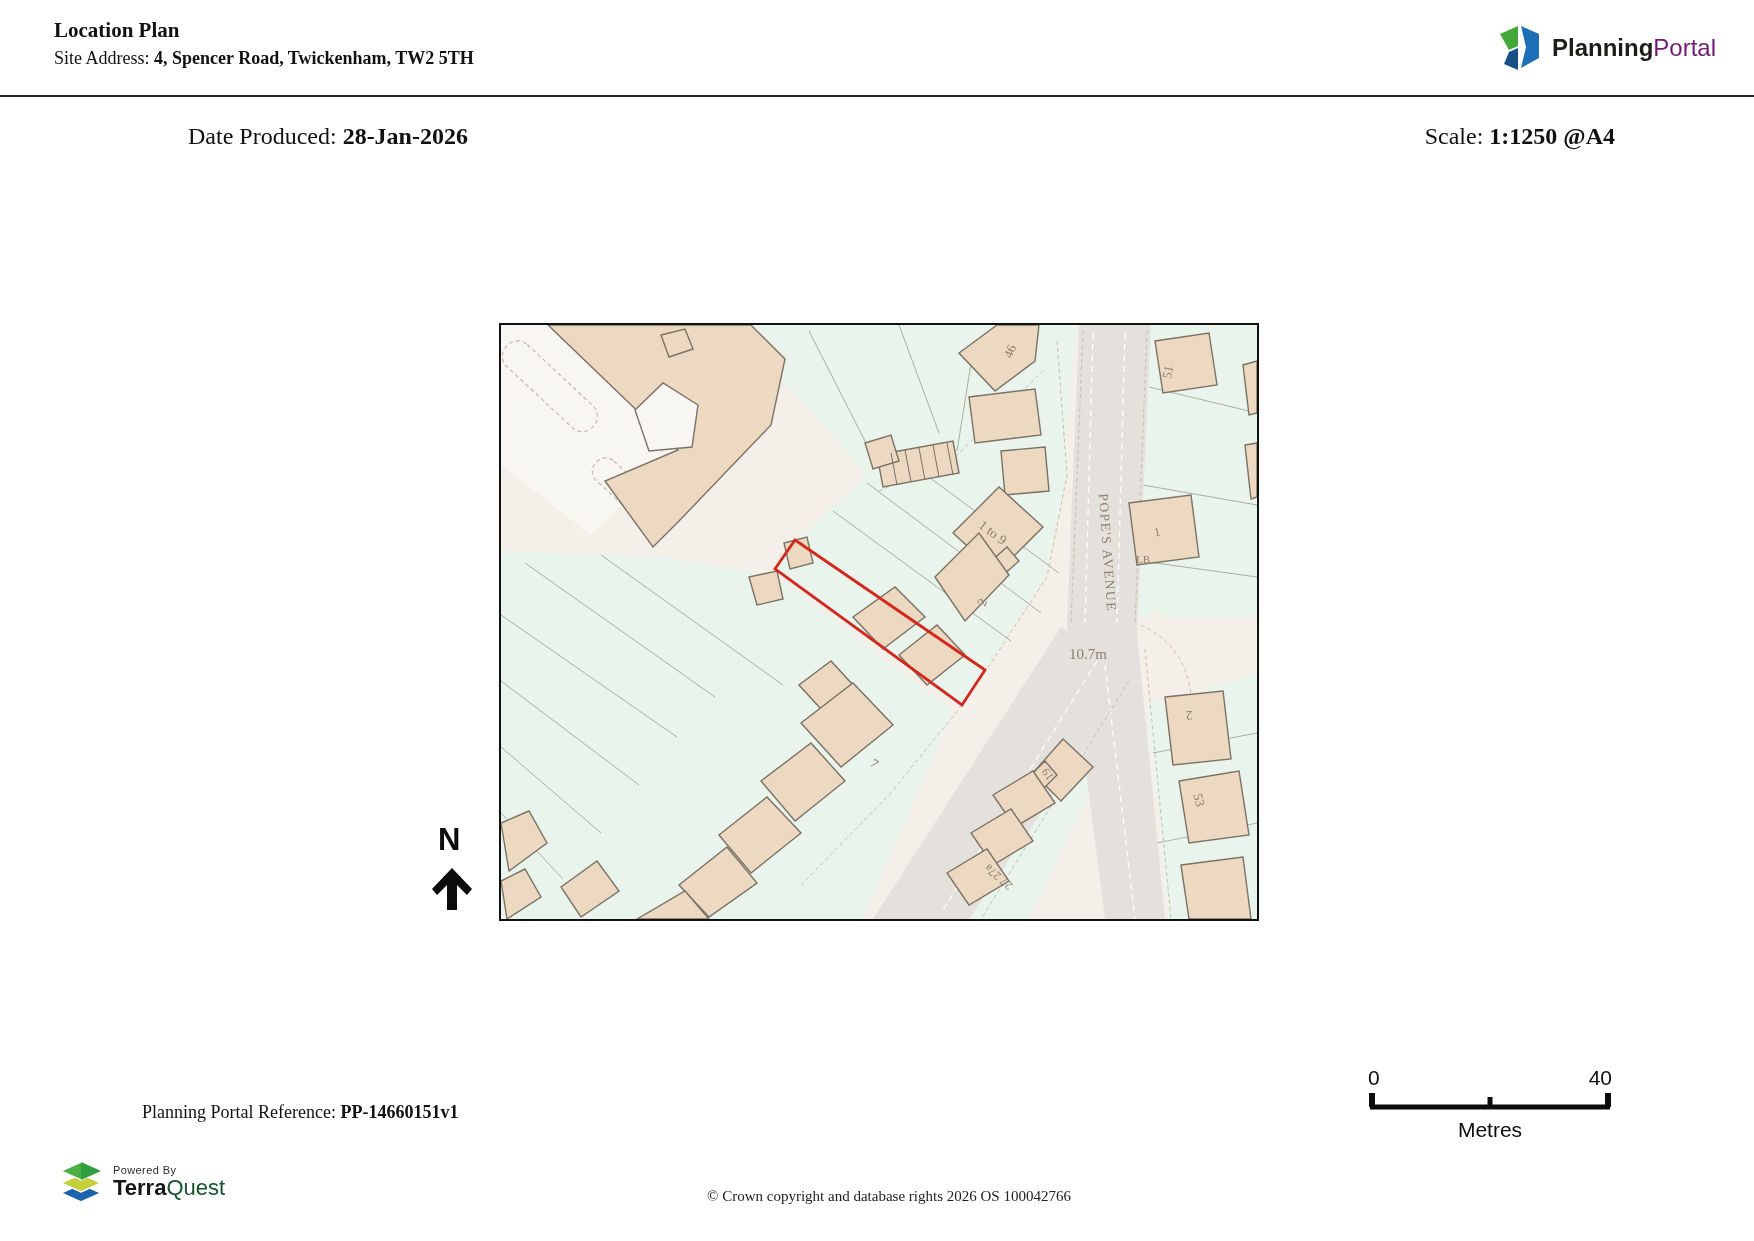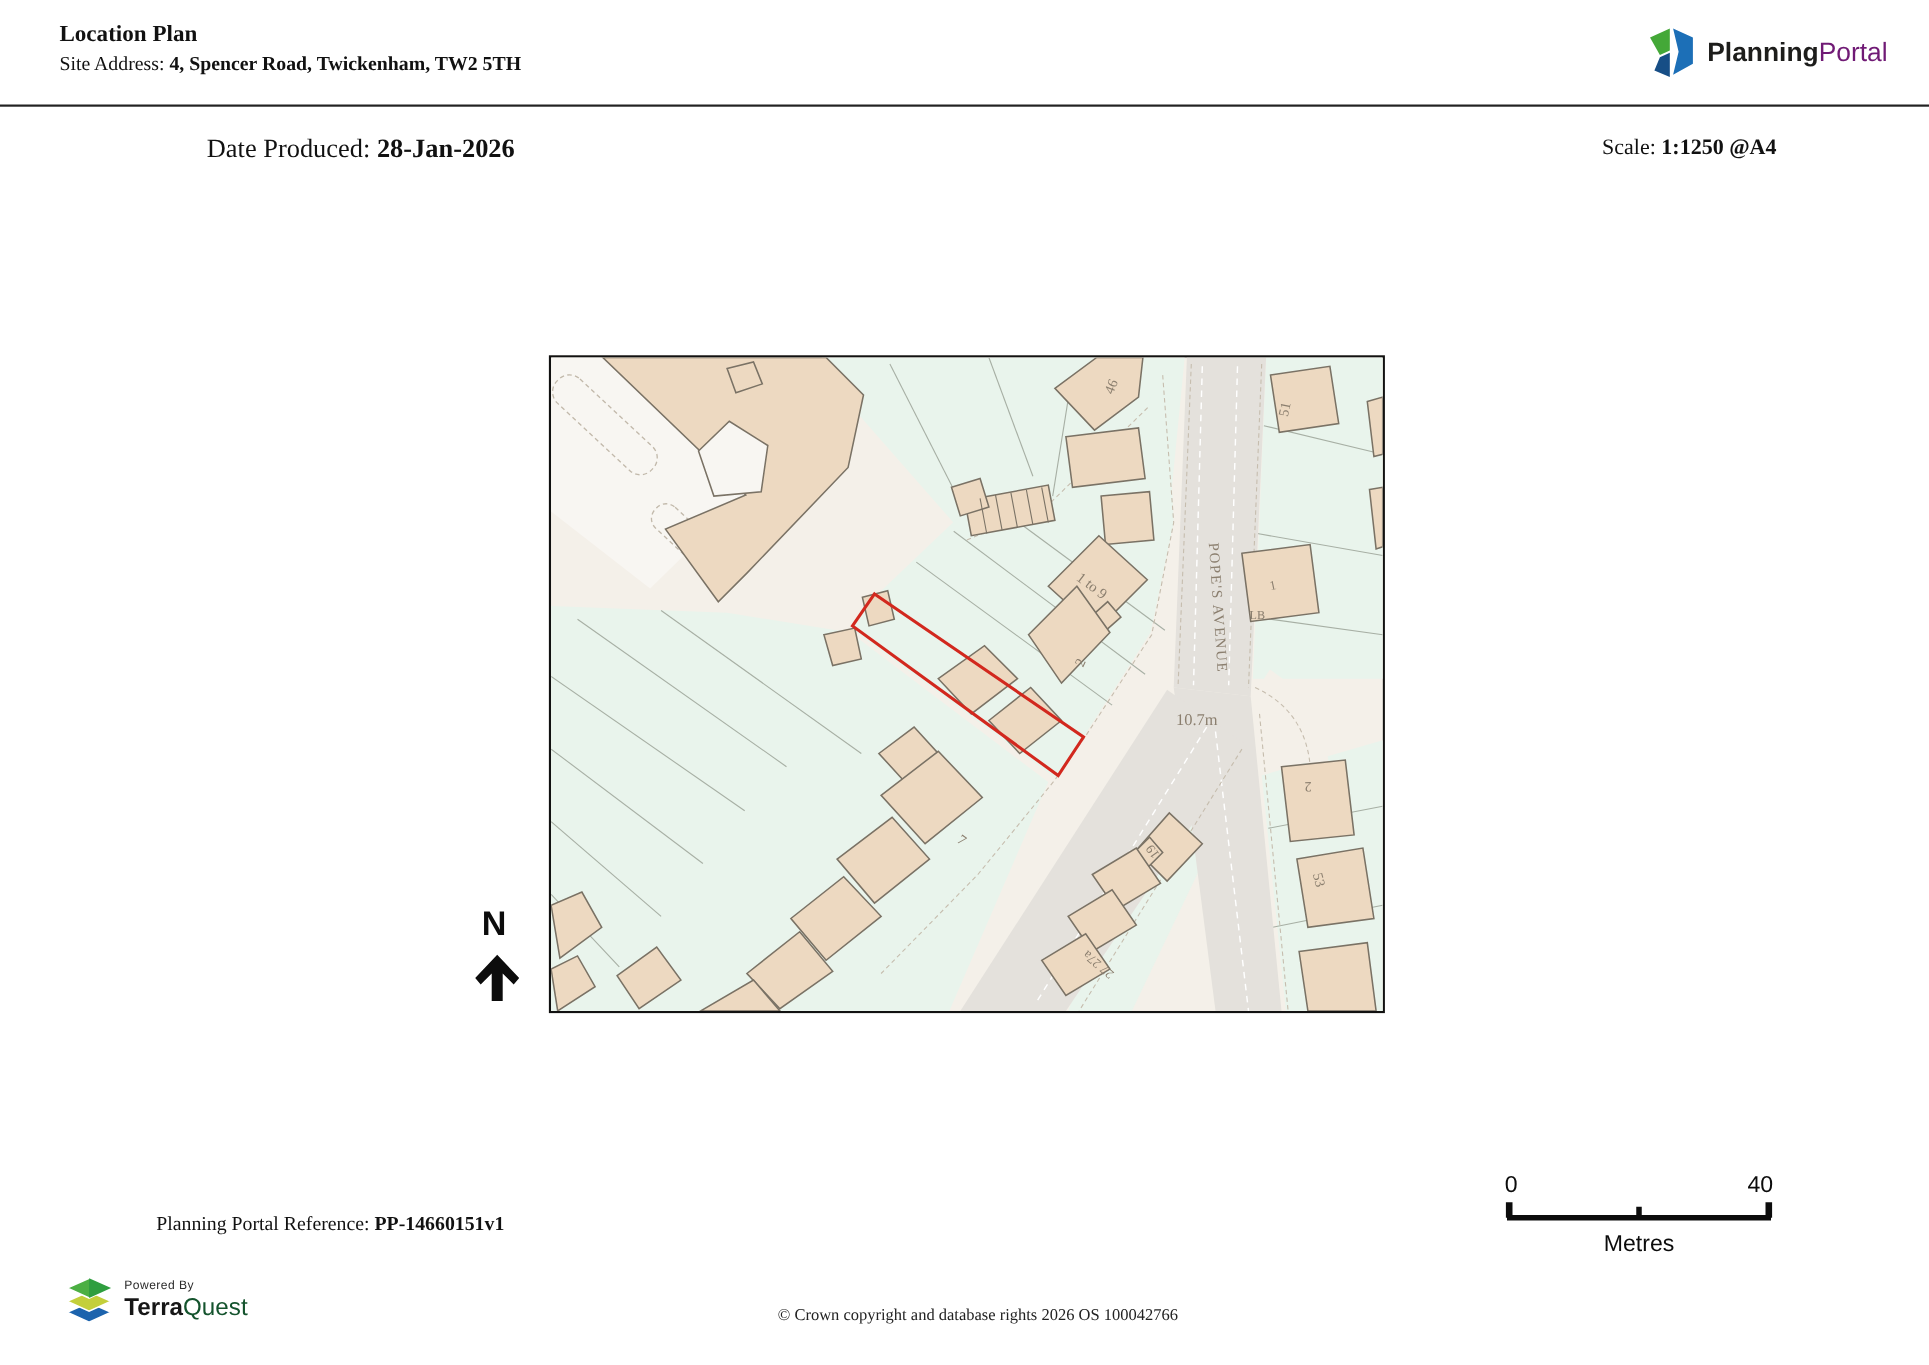--- a/index.html
+++ b/index.html
@@ -10,21 +10,21 @@
   .title{left:54px;top:18px;font-size:21px;font-weight:bold;}
   .siteaddr{left:54px;top:48px;font-size:18px;}
   .siteaddr b{font-weight:bold;}
   .divider{left:0;top:95px;width:1754px;height:0;border-top:2px solid #222;}
   .pplogo{left:1498px;top:24px;display:flex;align-items:center;gap:10px;}
   .pplogo .wordmark{font-family:"Liberation Sans",sans-serif;font-size:24px;letter-spacing:0px;}
   .pplogo .w1{font-weight:bold;color:#1d1d1b;}
   .pplogo .w2{font-weight:400;color:#701a75;}
   
   .dateline{left:142px;top:123px;font-size:24px;margin-left:46px;}
-  .scaleline{right:139px;top:123px;font-size:20px;margin-left:15px;}
+  .scaleline{right:139px;top:123px;font-size:24px;margin-left:15px;}
   
   .map{left:499px;top:323px;width:756px;height:594px;border:2px solid #111;background:#f4f0e9;}
   .map svg{display:block;}
   .maplabel{font-family:"Liberation Serif",serif;fill:#8b7f6f;}
   
   .north-n{left:438px;top:822px;font-family:"Liberation Sans",sans-serif;font-size:31px;font-weight:bold;color:#0c0c0c;}
   .north-arrow{left:431px;top:866px;}
   
   .refline{left:142px;top:1102px;font-size:18px;}
   .scalebar{left:1368px;top:1066px;width:244px;font-family:"Liberation Sans",sans-serif;color:#0c0c0c;}

